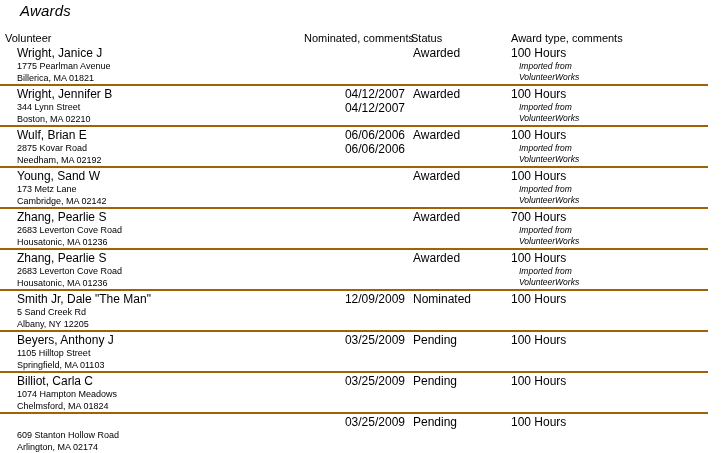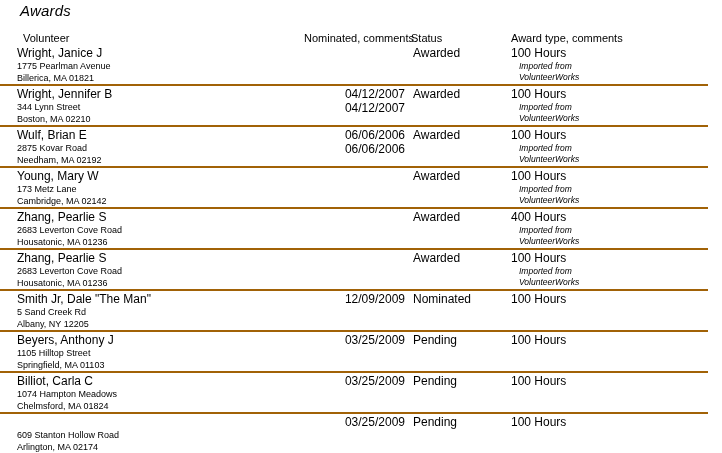--- a/index.html
+++ b/index.html
@@ -5,21 +5,21 @@
     html, body { margin: 0; padding: 0; background: #ffffff; }
     body {
       width: 722px; height: 453px; overflow: hidden; position: relative;
       font-family: "Liberation Sans", "DejaVu Sans", sans-serif; color: #000;
     }
     .title {
       position: absolute; left: 20px; top: 2px;
       font-size: 15px; font-style: italic; letter-spacing: 0.2px;
     }
     .hdr { position: absolute; top: 32px; font-size: 11px; line-height: 13px; white-space: nowrap; }
-    .hdr-vol { left: 23px; }
+    .hdr-vol { left: 5px; }
     .hdr-nom { left: 304px; }
     .hdr-status { left: 411px; }
     .hdr-award { left: 511px; }
 
     .rows { position: absolute; left: 0; top: 45px; width: 722px; }
     .row {
       position: relative; height: 41px; box-sizing: border-box;
       border-bottom: 2px solid #a16207; width: 708px;
     }
     .row.last { border-bottom: none; }
@@ -87,38 +87,38 @@
     <span class="addr1">2875 Kovar Road</span>
     <span class="addr2">Needham, MA 02192</span>
     <span class="date1">06/06/2006</span>
     <span class="date2">06/06/2006</span>
     <span class="status">Awarded</span>
     <span class="award">100 Hours</span>
     <span class="comment1">Imported from</span>
     <span class="comment2">VolunteerWorks</span>
   </div>
   <div class="row">
-    <span class="name">Young, Mary W</span>
+    <span class="name">Young, Sand W</span>
     <span class="addr1">173 Metz Lane</span>
     <span class="addr2">Cambridge, MA 02142</span>
     <span class="date1"></span>
     <span class="date2"></span>
     <span class="status">Awarded</span>
     <span class="award">100 Hours</span>
     <span class="comment1">Imported from</span>
     <span class="comment2">VolunteerWorks</span>
   </div>
   <div class="row">
     <span class="name">Zhang, Pearlie S</span>
     <span class="addr1">2683 Leverton Cove Road</span>
     <span class="addr2">Housatonic, MA 01236</span>
     <span class="date1"></span>
     <span class="date2"></span>
     <span class="status">Awarded</span>
-    <span class="award">400 Hours</span>
+    <span class="award">700 Hours</span>
     <span class="comment1">Imported from</span>
     <span class="comment2">VolunteerWorks</span>
   </div>
   <div class="row">
     <span class="name">Zhang, Pearlie S</span>
     <span class="addr1">2683 Leverton Cove Road</span>
     <span class="addr2">Housatonic, MA 01236</span>
     <span class="date1"></span>
     <span class="date2"></span>
     <span class="status">Awarded</span>

